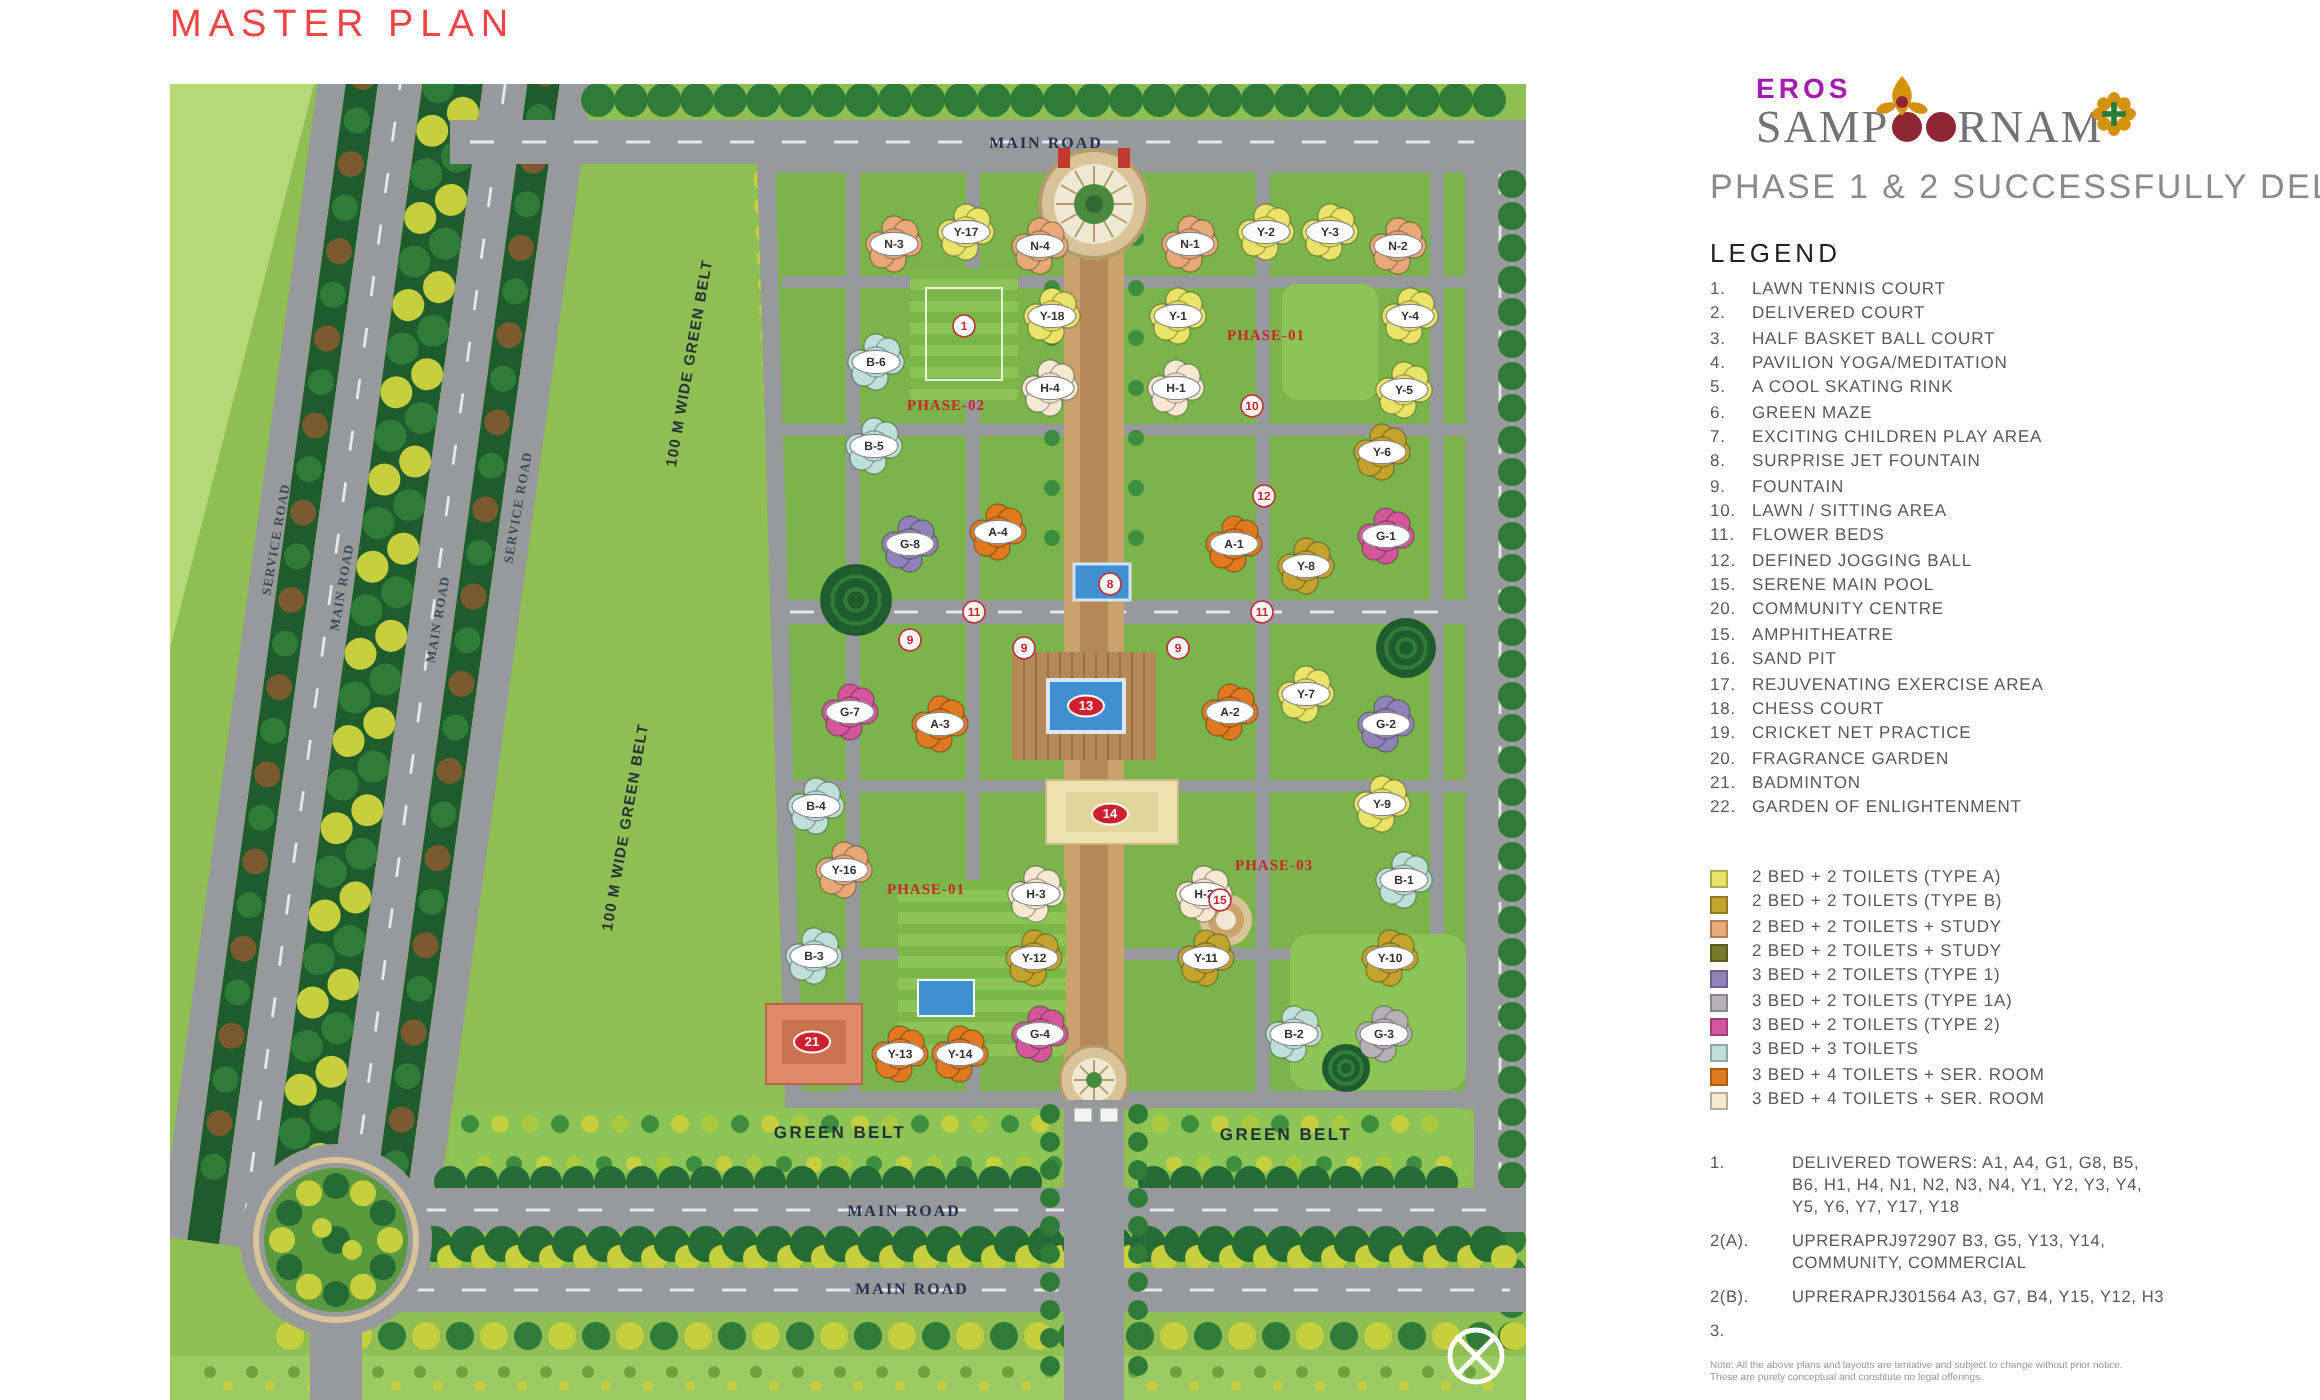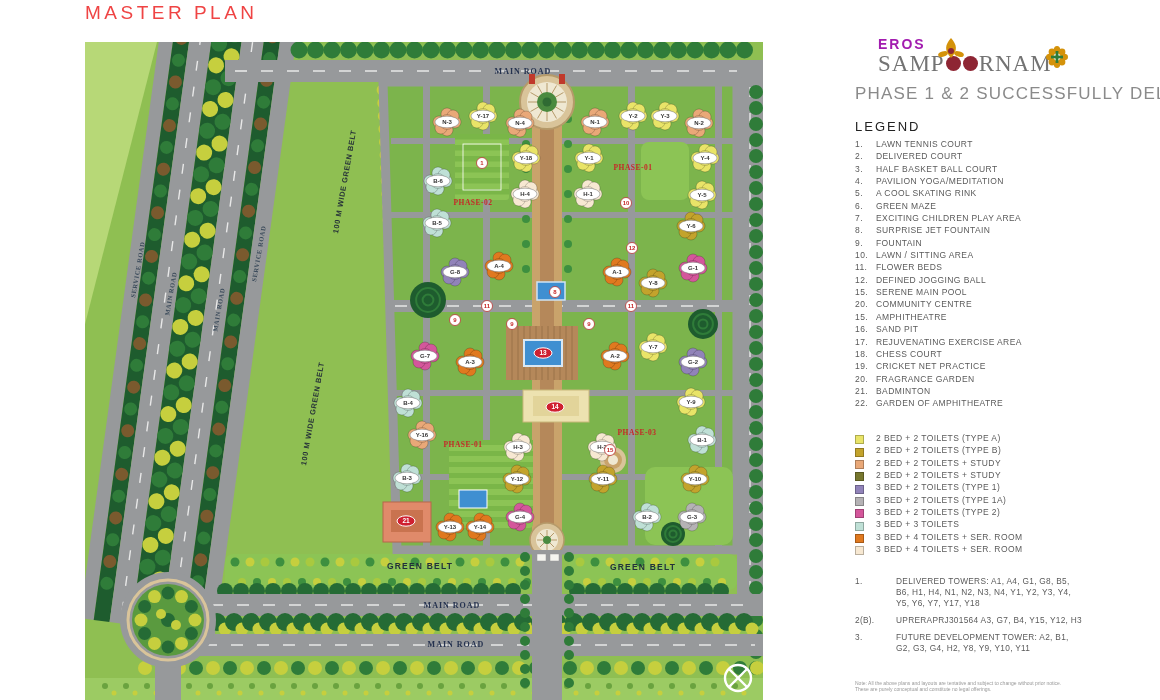--- a/index.html
+++ b/index.html
@@ -1383,21 +1383,21 @@
       <div class="lg-row">
         <span class="lg-num">20.</span>
         <span>FRAGRANCE GARDEN</span>
       </div>
       <div class="lg-row">
         <span class="lg-num">21.</span>
         <span>BADMINTON</span>
       </div>
       <div class="lg-row">
         <span class="lg-num">22.</span>
-        <span>GARDEN OF AMPHITHEATRE</span>
+        <span>GARDEN OF ENLIGHTENMENT</span>
       </div>
     </div>
   <div id="unit-list">
       <div class="u-row">
         <span class="u-swatch" style="background: rgb(233, 228, 104);"></span>
         <span>2 BED + 2 TOILETS (TYPE A)</span>
       </div>
       <div class="u-row">
         <span class="u-swatch" style="background: rgb(195, 163, 44);"></span>
         <span>2 BED + 2 TOILETS (TYPE B)</span>
@@ -1434,22 +1434,25 @@
         <span class="u-swatch" style="background: rgb(247, 232, 210);"></span>
         <span>3 BED + 4 TOILETS + SER. ROOM</span>
       </div>
     </div>
   <div id="notes-list">
       <div class="n-row">
         <span class="n-term">1.</span>
         <span class="n-text">DELIVERED TOWERS: A1, A4, G1, G8, B5, B6, H1, H4, N1, N2, N3, N4, Y1, Y2, Y3, Y4, Y5, Y6, Y7, Y17, Y18</span>
       </div>
       <div class="n-row">
+        <span class="n-term">2(A).</span>
+        <span class="n-text">UPRERAPRJ972907 B3, G5, Y13, Y14, COMMUNITY, COMMERCIAL</span>
+      </div>
+      <div class="n-row">
         <span class="n-term">2(B).</span>
         <span class="n-text">UPRERAPRJ301564 A3, G7, B4, Y15, Y12, H3</span>
       </div>
       <div class="n-row">
         <span class="n-term">3.</span>
-        <span class="n-text">FUTURE DEVELOPMENT TOWER: A2, B1, G2, G3, G4, H2, Y8, Y9, Y10, Y11</span>
       </div>
     </div>
   <div class="disclaimer">Note: All the above plans and layouts are tentative and subject to change without prior notice. These are purely conceptual and constitute no legal offerings.</div>
 </div>
 
 </body></html>

